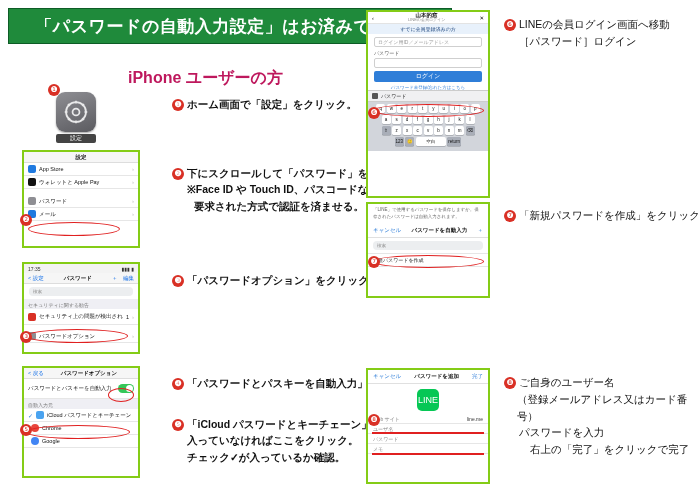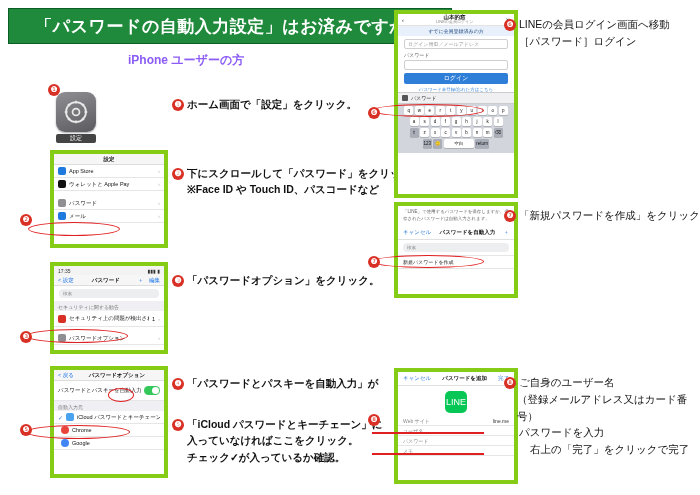--- a/index.html
+++ b/index.html
@@ -21,22 +21,22 @@
     border:1px solid #0d5c26;
     display:flex; align-items:center; justify-content:center;
   }
   .title-banner .t {
     color:#ffffff; font-weight:bold; font-size:17px; letter-spacing:0.5px;
     white-space:nowrap;
   }
 
   
   .iphone-head {
-    position:absolute; left:128px; top:52px;
-    font-size:12px; font-weight:bold; color:#8b5cf6;
+    position:absolute; left:128px; top:68px;
+    font-size:16px; font-weight:bold; color:#be185d;
   }
 
   
   .step-text { position:absolute; font-size:10.5px; line-height:1.55; color:#111;font-weight:bold; }
   .step-text .sub { display:block; }
 
   .num {
     display:inline-flex; align-items:center; justify-content:center;
     width:12px; height:12px; border-radius:50%;
     background:#d93025; color:#fff; font-size:8px; line-height:1;
@@ -46,23 +46,22 @@
     position:absolute;
     display:inline-flex; align-items:center; justify-content:center;
     width:12px; height:12px; border-radius:50%;
     background:#d93025; color:#fff; font-size:8px; line-height:1;
     z-index:6;
   }
 
   
   .phone {
     position:absolute; background:#fff;
-    border:4px solid #84cc16;
+    border:2px solid #84cc16;
     overflow:hidden;
-    margin-left:28px;
   }
   .phone .statusbar {
     height:9px; font-size:5px; color:#333; display:flex; align-items:center;
     justify-content:space-between; padding:0 4px; background:#f3f3f3;
   }
   .phone .navbar {
     height:11px; background:#f6f6f6; border-bottom:1px solid #ddd;
     display:flex; align-items:center; justify-content:space-between;
     padding:0 4px; font-size:5.5px; color:#1a73e8;
   }
@@ -244,20 +243,21 @@
         <span class="chev">›</span>
       </div>
     </div>
   </div>
   <div class="ellipse" style="left:28px; top:222px; width:92px; height:14px;"></div>
   <div class="num-float" style="left:20px; top:214px;">❷</div>
 
   <div class="step-text" style="left:172px; top:165px;">
     <span class="num">❷</span><span>下にスクロールして「パスワード」をクリック</span>
     <span class="sub" style="padding-left:15px">※Face ID や Touch ID、パスコードなど</span>
+    <span class="sub" style="padding-left:22px">要求された方式で認証を済ませる。</span>
   </div>
 
   <div class="phone" style="left:22px; top:262px; width:118px; height:92px;">
     <div class="statusbar">
       <span>17:35</span>
       <span>▮▮▮ ▮</span>
     </div>
     <div class="navbar">
       <span>&lt; 設定</span>
       <span class="navtitle">パスワード</span>

